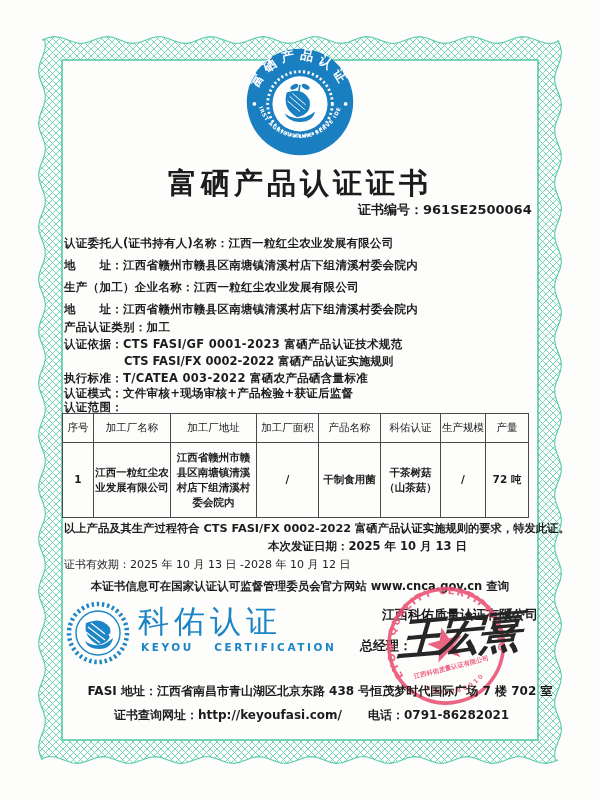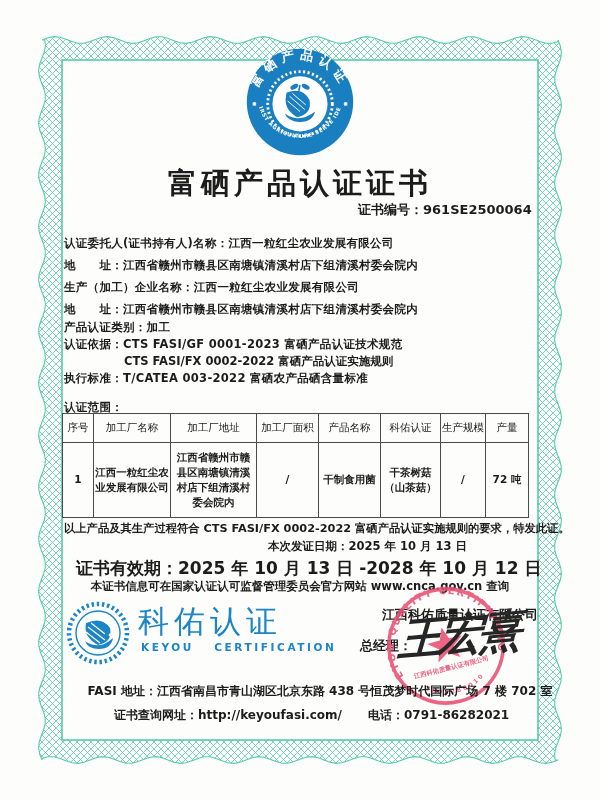--- a/index.html
+++ b/index.html
@@ -20,21 +20,21 @@
   .cts2{position:absolute;left:124px;width:420px;font-size:11.5px;font-weight:700;white-space:nowrap;}
   table.scope{position:absolute;left:62px;top:413px;width:466px;border-collapse:collapse;
               table-layout:fixed;font-size:10.5px;}
   table.scope th,table.scope td{border:1px solid #4a4a4a;text-align:center;vertical-align:middle;
               padding:2px 1px;font-weight:700;line-height:1.45;}
   table.scope th{height:24px;font-weight:400;}
   table.scope td{height:70px;white-space:pre-line;word-break:break-all;}
   .statement{position:absolute;left:64px;top:521px;width:480px;font-size:11.3px;font-weight:700;white-space:nowrap;}
   .dates-line{position:absolute;left:64px;top:539px;width:480px;font-size:11.5px;font-weight:700;white-space:nowrap;}
   .dates-line .pair2{position:absolute;left:204px;top:0;}
-  .validity-line{position:absolute;left:76px;top:557px;font-size:17px;font-weight:700;white-space:nowrap;}
+  .validity-line{position:absolute;left:64px;top:557px;font-size:11px;font-weight:400;white-space:nowrap;}
   .query-note{position:absolute;left:0;top:579px;width:100%;text-align:center;
               font-size:11.5px;font-weight:700;}
   .keyou-emblem{position:absolute;left:66px;top:601px;}
   .keyou-cn{position:absolute;left:138px;top:601px;font-size:31px;font-weight:400;
             letter-spacing:5px;color:var(--logo_blue);}
   .keyou-en{position:absolute;left:141px;top:641px;font-size:10.5px;font-weight:700;
             letter-spacing:2.6px;word-spacing:14px;color:var(--logo_blue);}
   .issuer{position:absolute;left:382px;top:606px;font-size:13px;font-weight:700;white-space:nowrap;}
   .gm-label{position:absolute;left:360px;top:637px;font-size:13px;font-weight:700;}
   .signature{position:absolute;left:398px;top:606px;font-size:44px;font-weight:700;
@@ -93,20 +93,21 @@
   <div class="certno"><span>证书编号：</span><span>961SE2500064</span></div>
 
   <div class="info-row" style="top:236px"><span class="lbl">认证委托人(证书持有人)名称：</span><span>江西一粒红尘农业发展有限公司</span></div>
   <div class="info-row" style="top:258px"><span class="lbl">地　　址：</span><span>江西省赣州市赣县区南塘镇清溪村店下组清溪村委会院内</span></div>
   <div class="info-row" style="top:280px"><span class="lbl">生产（加工）企业名称：</span><span>江西一粒红尘农业发展有限公司</span></div>
   <div class="info-row" style="top:302px"><span class="lbl">地　　址：</span><span>江西省赣州市赣县区南塘镇清溪村店下组清溪村委会院内</span></div>
   <div class="info-row" style="top:320px"><span class="lbl">产品认证类别：</span><span>加工</span></div>
   <div class="info-row" style="top:337px"><span class="lbl">认证依据：</span><span>CTS FASI/GF 0001-2023 富硒产品认证技术规范</span></div>
   <div class="cts2" style="top:354px">CTS FASI/FX 0002-2022 富硒产品认证实施规则</div>
   <div class="info-row" style="top:371px"><span class="lbl">执行标准：</span><span>T/CATEA 003-2022 富硒农产品硒含量标准</span></div>
+  <div class="info-row" style="top:386px"><span class="lbl">认证模式：</span><span>文件审核+现场审核+产品检验+获证后监督</span></div>
   <div class="info-row" style="top:400px"><span class="lbl">认证范围：</span></div>
 
   <table class="scope">
     <colgroup>
       <col style="width:31px">
         <col style="width:77px">
         <col style="width:86px">
         <col style="width:62px">
       <col style="width:62px">
         <col style="width:60px">

